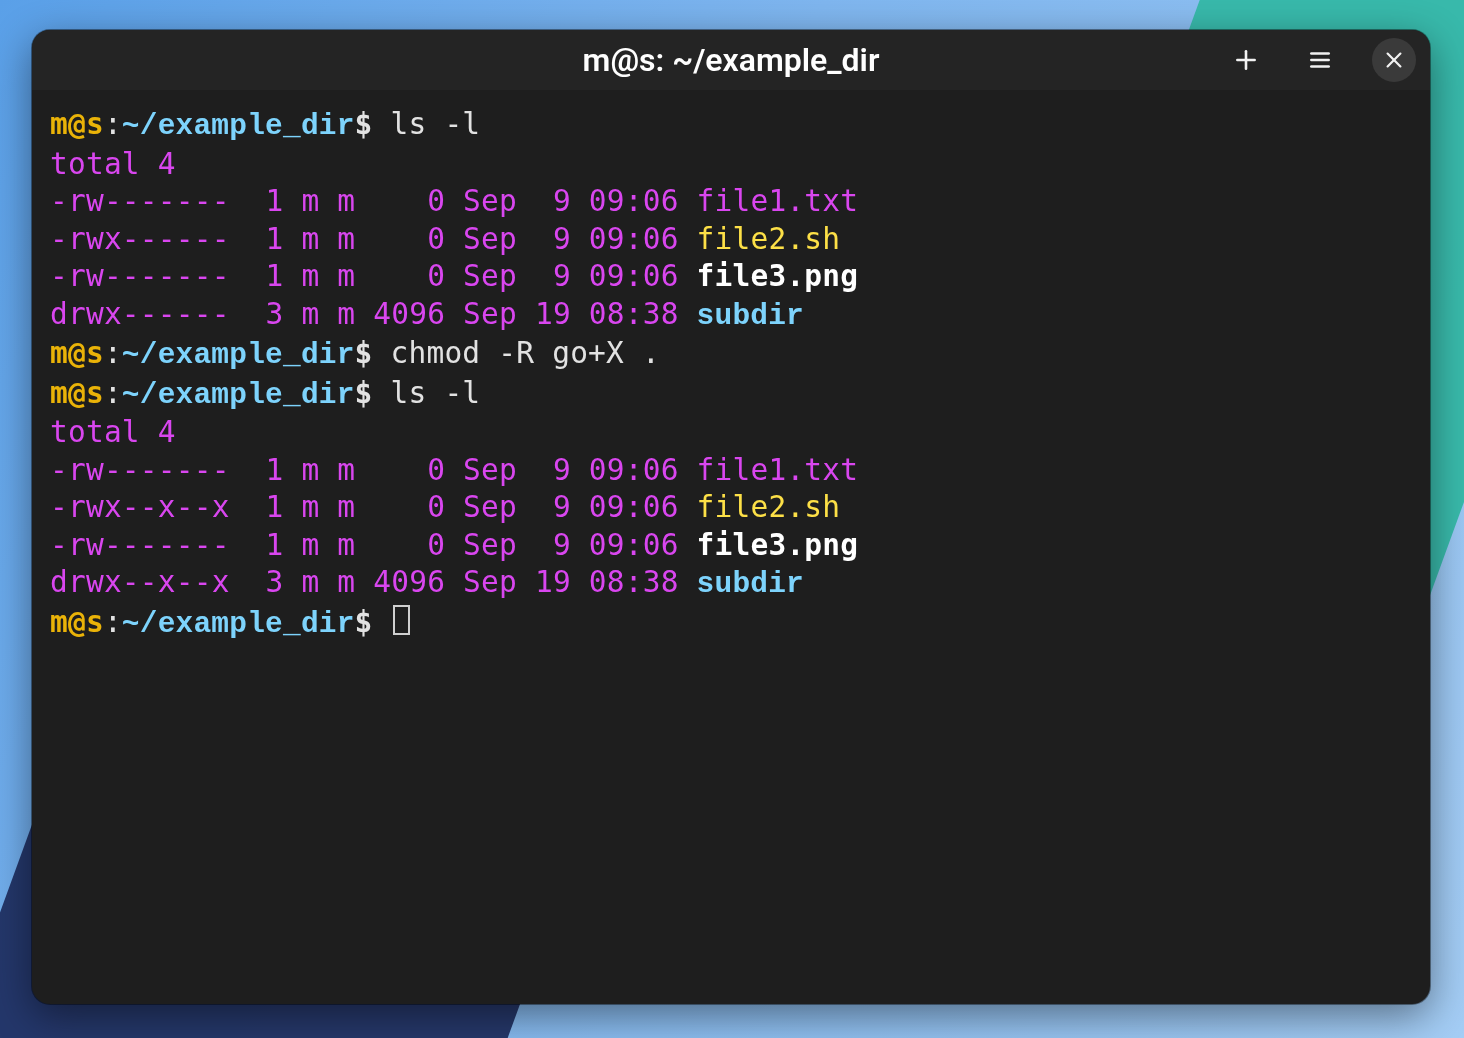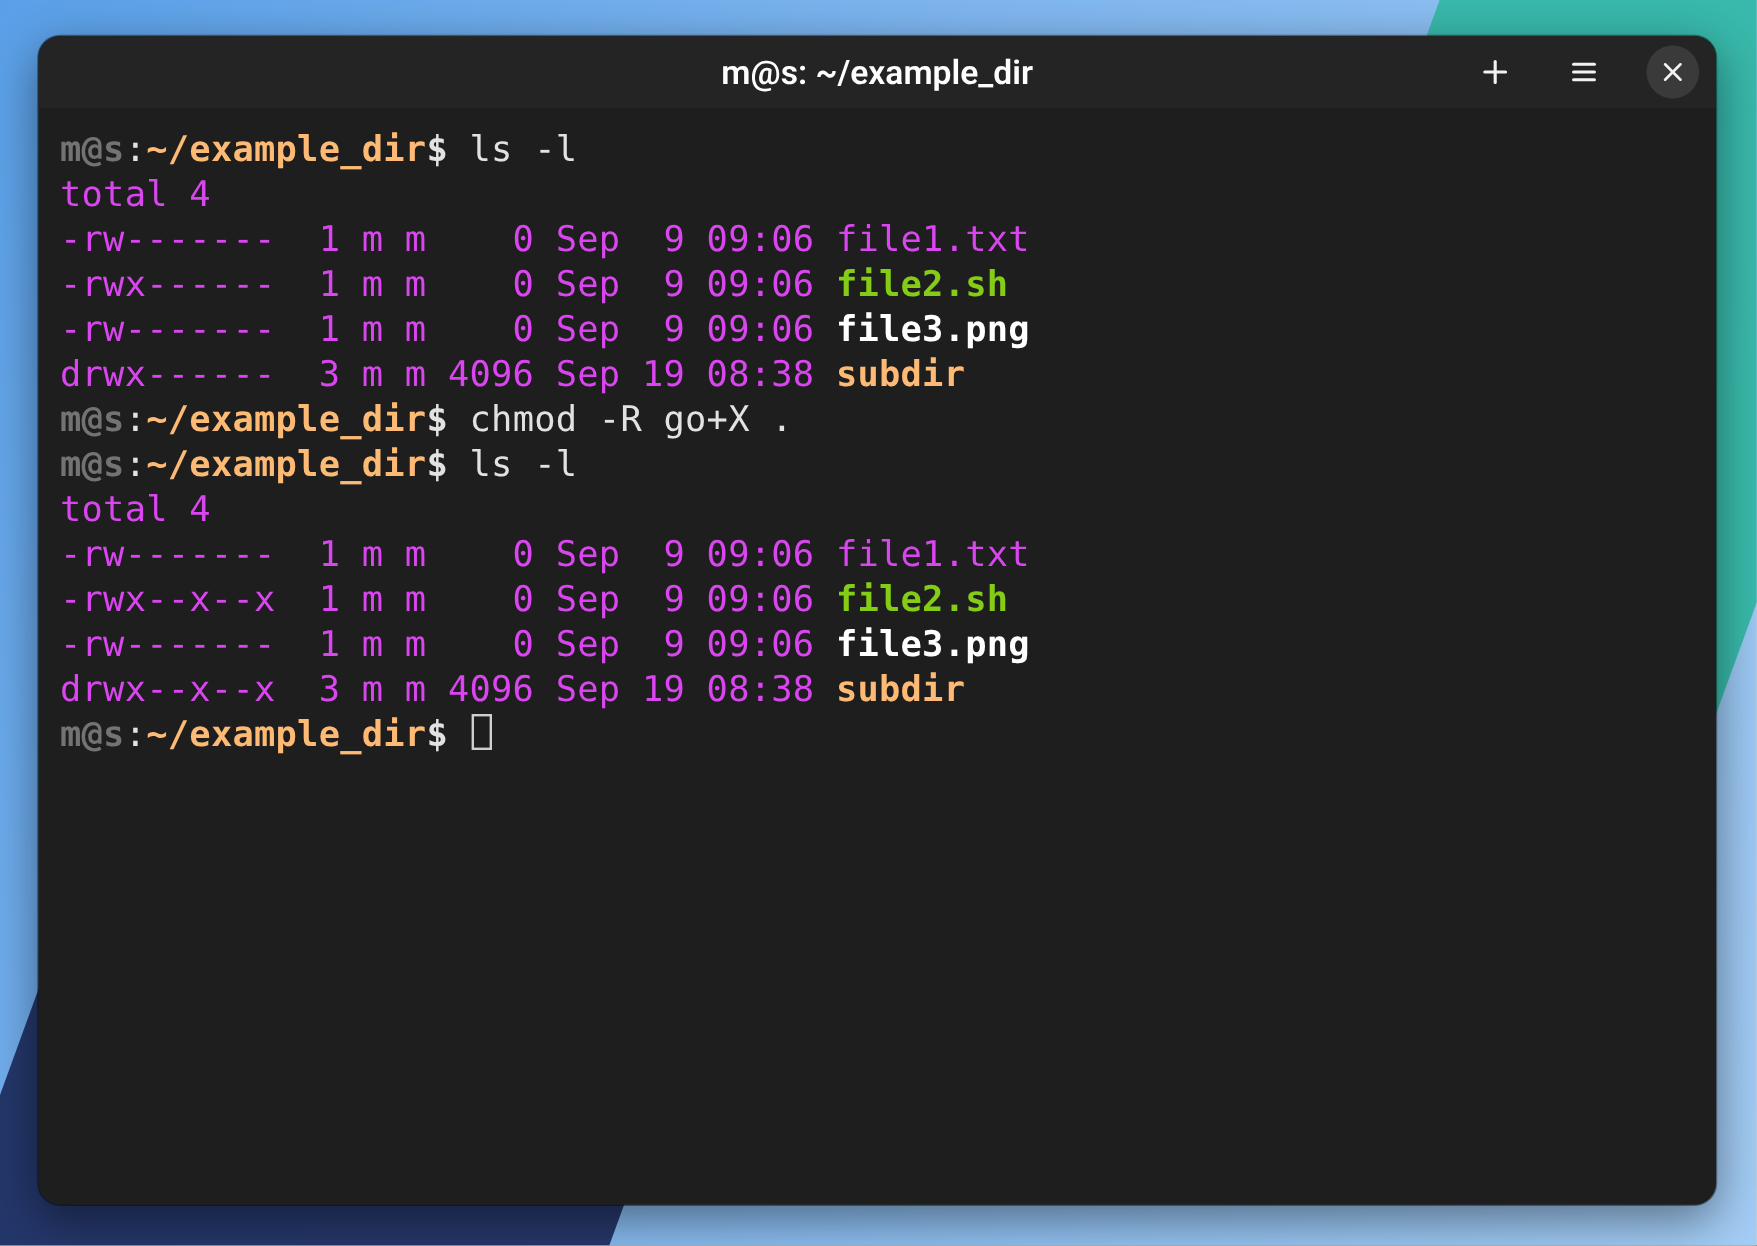--- a/index.html
+++ b/index.html
@@ -60,21 +60,21 @@
     align-items: center;
     position: relative;
     flex-shrink: 0;
   }
   .title-text {
     position: absolute;
     left: 0;
     right: 0;
     text-align: center;
     color: #fefefe;
-    font-size: 28px;
+    font-size: 32px;
     font-weight: 600;
     pointer-events: none;
   }
   .title-controls {
     position: absolute;
     right: 14px;
     top: 0;
     height: 60px;
     display: flex;
     align-items: center;
@@ -98,23 +98,23 @@
     flex: 1;
     padding: 16px 18px;
     font-family: "DejaVu Sans Mono", "Liberation Mono", Menlo, Consolas, monospace;
     font-size: 29.5px;
     line-height: 37.5px;
     color: #cfcfcf;
     white-space: pre;
     overflow: hidden;
     letter-spacing: 0.2px;
   }
-  .c-green { color: #84cc16; font-weight: bold; }
-  .c-yellow { color: #737373; font-weight: bold; }
-  .c-blue  { color: #fdba74; font-weight: bold; }
+  .c-green { color: #fde047; font-weight: normal; }
+  .c-yellow { color: #eab308; font-weight: bold; }
+  .c-blue  { color: #7dd3fc; font-weight: bold; font-family: Liberation Mono, monospace; }
   .c-magenta { color: #ffffff; font-weight: bold; }
   .c-white { color: #e2e2e2; }
   .c-gray  { color: #d946ef; }
   .prompt-sym { color: #e2e2e2; font-weight: bold; }
   .cursor-box {
     display: inline-block;
     width: 17px;
     height: 30px;
     border: 2px solid #cfcfcf;
     box-sizing: border-box;

